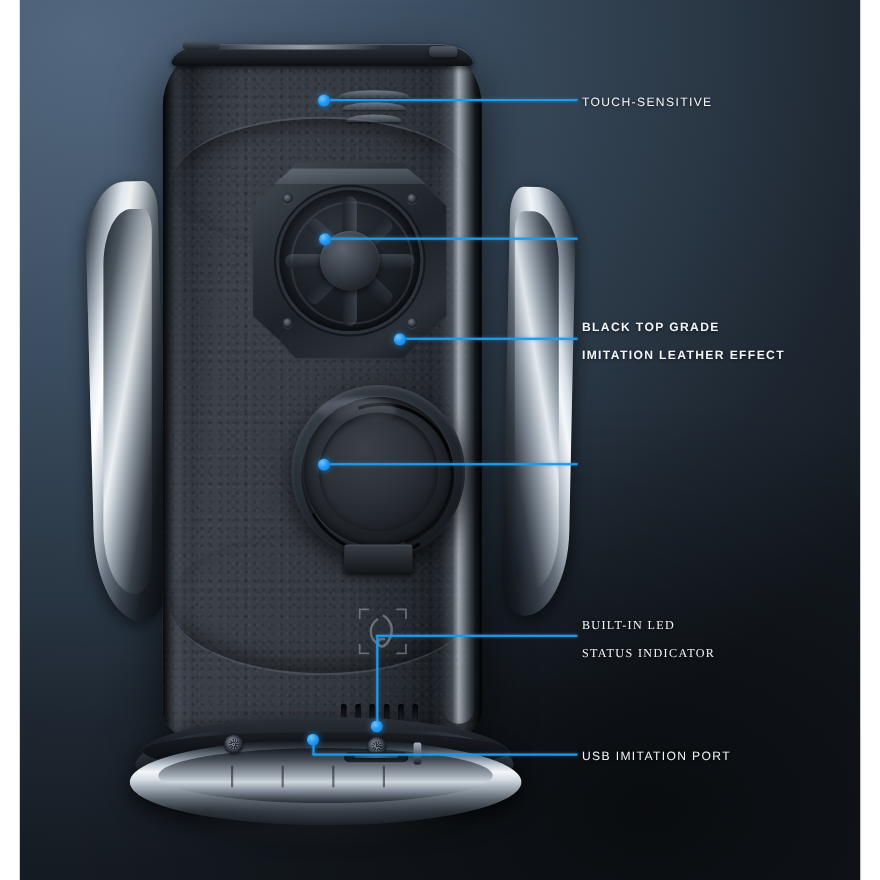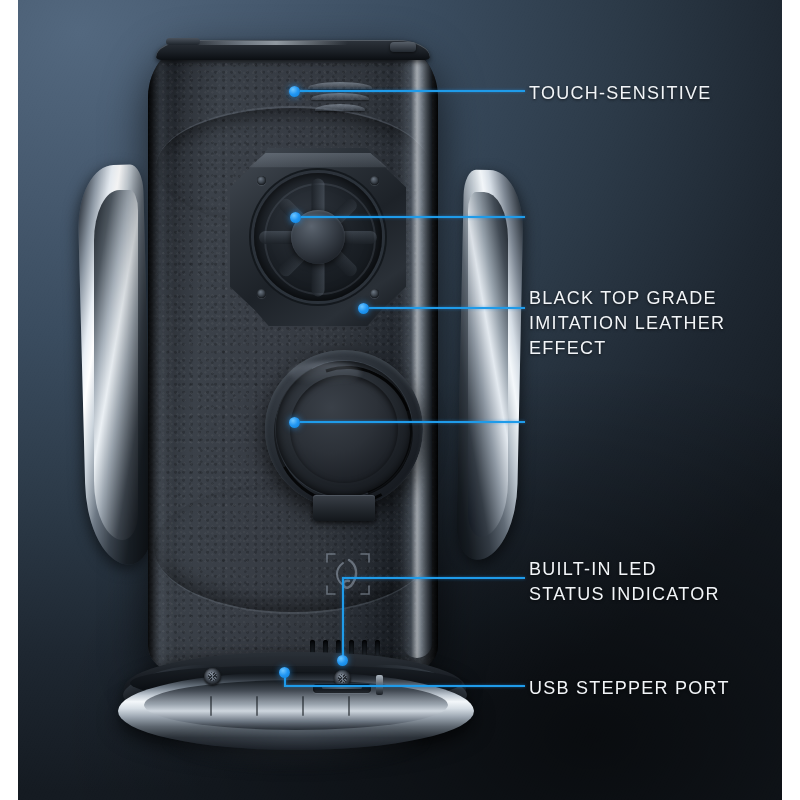--- a/index.html
+++ b/index.html
@@ -37,21 +37,21 @@
   .bg-vig {
     position:absolute; left:18px; top:0; width:764px; height:800px;
     background: radial-gradient(120% 80% at 75% 92%, rgba(0,0,0,.55) 0%, rgba(0,0,0,0) 58%);
     pointer-events:none;
   }
 
   
   .label {
     position: absolute;
     color: #f2f5f8;
-    font-size: 18px;
+    font-size: 11px;
     letter-spacing: 1.25px;
     line-height: 25px;
     white-space: pre-line;
     text-shadow: 0 1px 3px rgba(0,0,0,.6);
     font-weight: 400;
   }
 
   
   .conn-line {
     position: absolute;
@@ -496,30 +496,30 @@
 
   <div class="conn-line conn-h" style="left:300px; top:90.2px; width:225px;"></div>
   <div class="conn-dot" style="left:289px; top:85.5px;"></div>
   <div class="label" style="left:529px; top:81px;">TOUCH-SENSITIVE</div>
 
   <div class="conn-line conn-h" style="left:301px; top:216.2px; width:224px;"></div>
   <div class="conn-dot" style="left:290px; top:211.5px;"></div>
 
   <div class="conn-line conn-h" style="left:369px; top:307.2px; width:156px;"></div>
   <div class="conn-dot" style="left:358px; top:302.5px;"></div>
-  <div class="label" style="left:529px; top:286px;">BLACK TOP GRADE
+  <div class="label" style="left:529px; top:286px;font-weight:bold;">BLACK TOP GRADE
 IMITATION LEATHER EFFECT</div>
 
   <div class="conn-line conn-h" style="left:300px; top:421.2px; width:225px;"></div>
   <div class="conn-dot" style="left:289px; top:416.5px;"></div>
 
   <div class="conn-line conn-v" style="left:342.2px; top:578px; height:82px;"></div>
   <div class="conn-line conn-h" style="left:342px; top:577.2px; width:183px;"></div>
   <div class="conn-dot" style="left:337px; top:654.5px;"></div>
-  <div class="label" style="left:529px; top:557px;">BUILT-IN LED
+  <div class="label" style="left:529px; top:557px;font-family:Liberation Serif, serif;">BUILT-IN LED
 STATUS INDICATOR</div>
 
   <div class="conn-line conn-v" style="left:284.2px; top:674px; height:12px;"></div>
   <div class="conn-line conn-h" style="left:284px; top:685.2px; width:241px;"></div>
   <div class="conn-dot" style="left:279px; top:666.5px;"></div>
-  <div class="label" style="left:529px; top:676px;">USB STEPPER PORT</div>
+  <div class="label" style="left:529px; top:676px;">USB IMITATION PORT</div>
 
 </div>
 
 </body></html>

